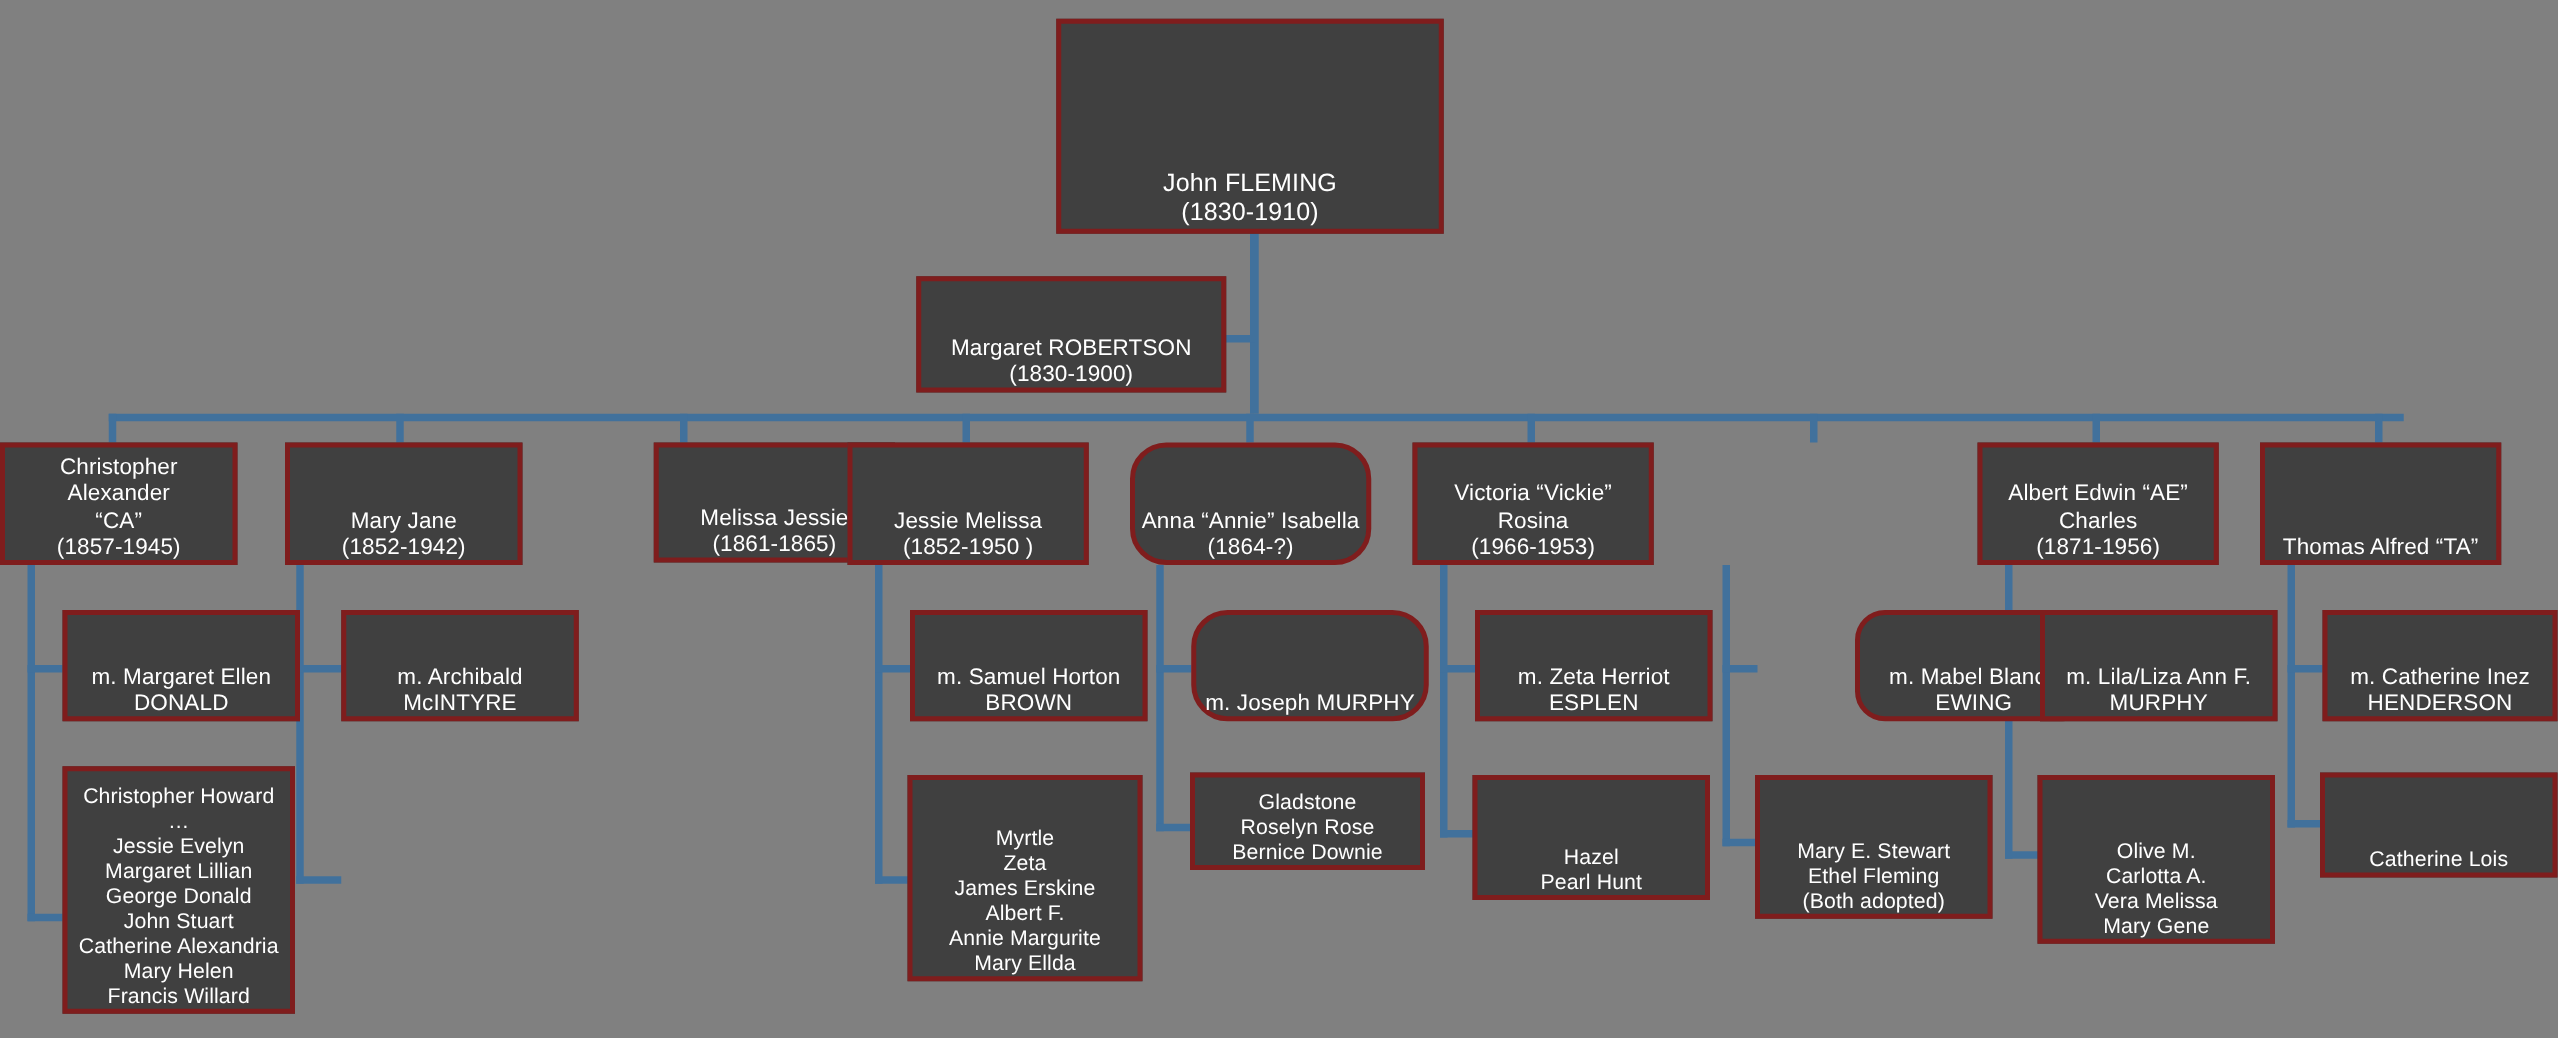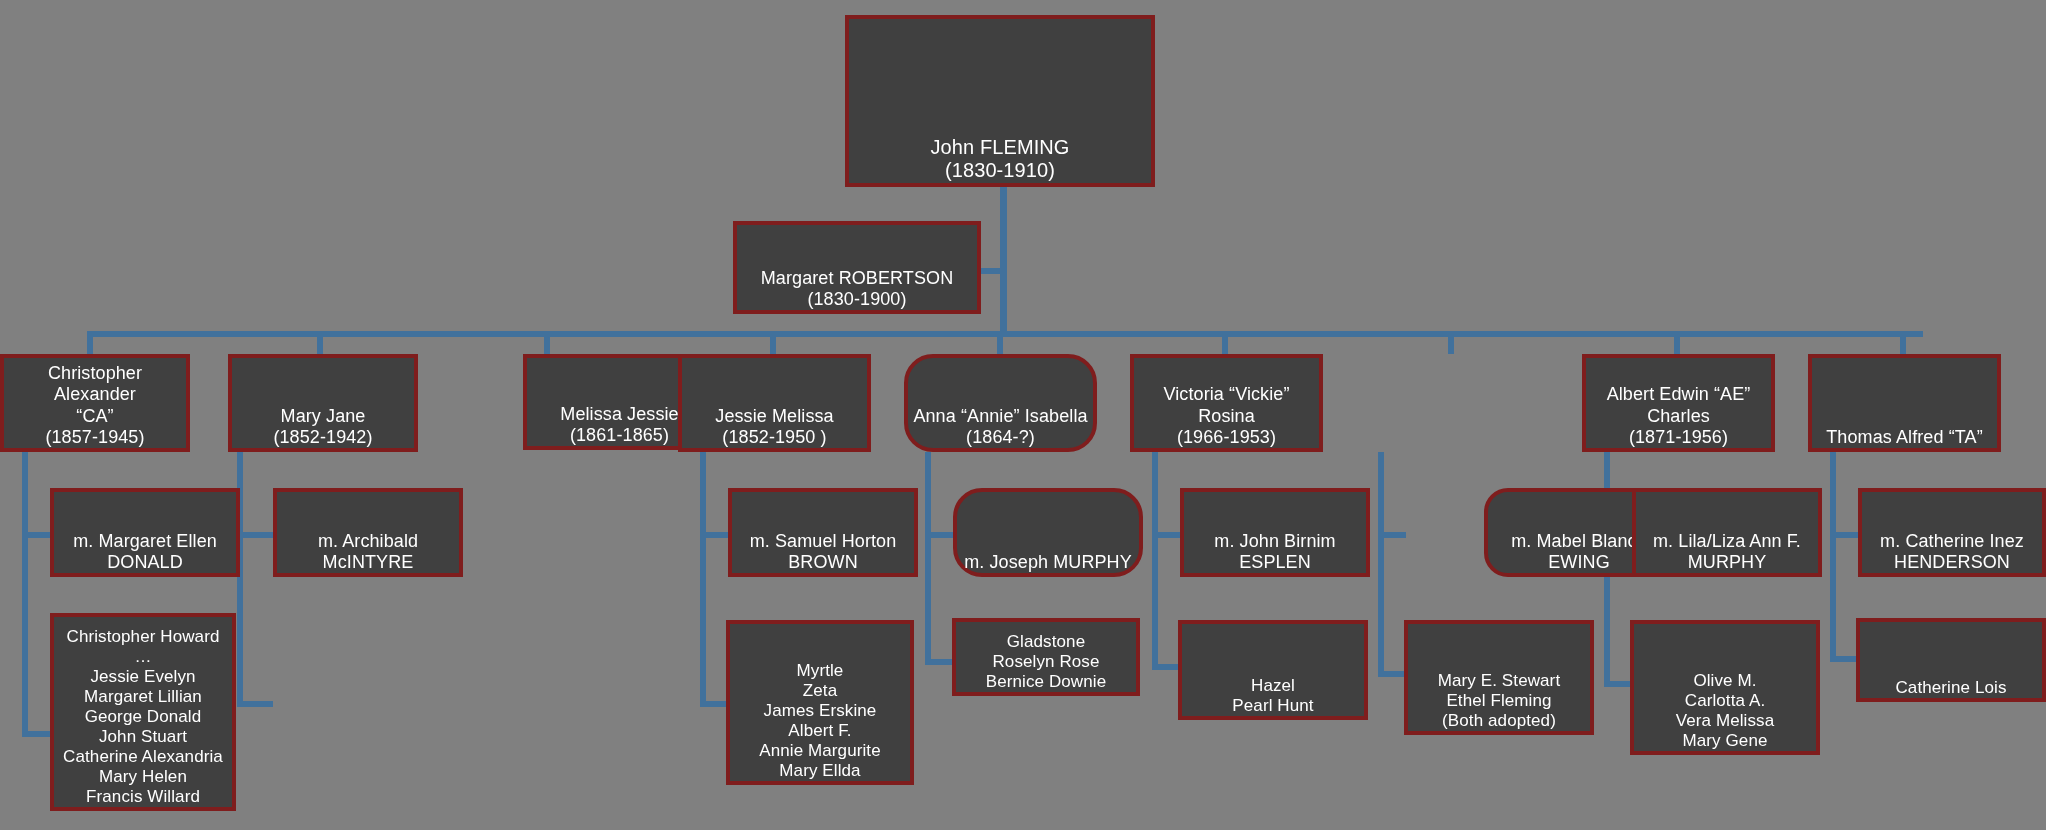--- a/index.html
+++ b/index.html
@@ -141,21 +141,21 @@
     <div class="txt">m. Archibald McINTYRE</div>
   </div>
   <div class="node fs-sp" style="left:728px;top:488px;width:190px;height:89px;">
     <div class="txt">m. Samuel Horton
 BROWN</div>
   </div>
   <div class="node fs-sp" style="left:953px;top:488px;width:190px;height:89px;border-radius:29px;">
     <div class="txt">m. Joseph MURPHY</div>
   </div>
   <div class="node fs-sp" style="left:1180px;top:488px;width:190px;height:89px;">
-    <div class="txt">m. John Birnim
+    <div class="txt">m. Zeta Herriot
 ESPLEN</div>
   </div>
   <div class="node fs-sp" style="left:1484px;top:488px;width:190px;height:89px;border-radius:24px;">
     <div class="txt">m.  Mabel Blanch EWING</div>
   </div>
   <div class="node fs-sp" style="left:1632px;top:488px;width:190px;height:89px;">
     <div class="txt">m. Lila/Liza Ann F.
 MURPHY</div>
   </div>
   <div class="node fs-sp" style="left:1858px;top:488px;width:188px;height:89px;">

